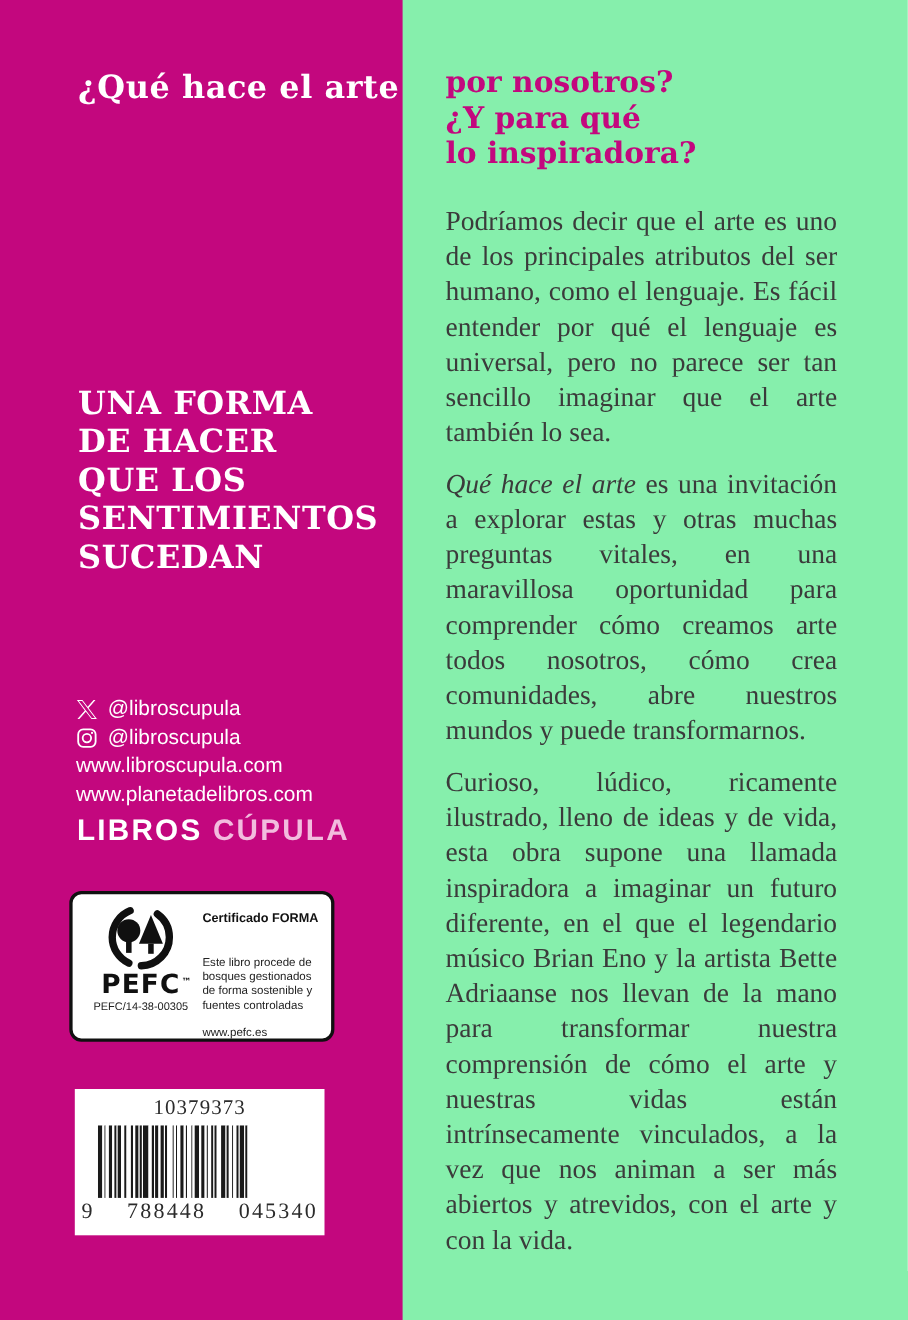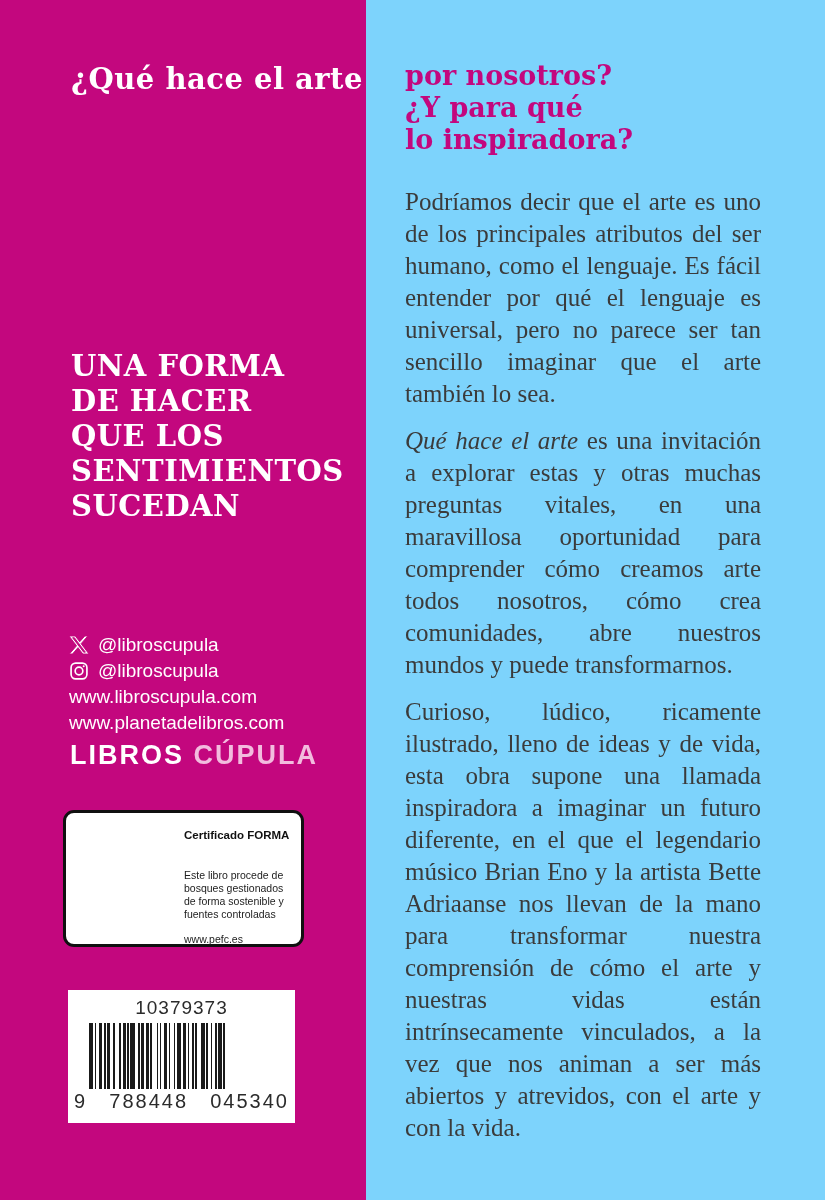--- a/index.html
+++ b/index.html
@@ -3,21 +3,21 @@
 <meta charset="utf-8">
 <style>
   :root{
     --magenta:#C3077E;
     --text:#3B3B3B;
     --cupula:#F2BCDE;
   }
   *{box-sizing:border-box;margin:0;padding:0;}
   html,body{width:825px;height:1200px;}
   body{background:#ffffff;font-family:"Liberation Sans",sans-serif;}
-  .page{position:relative;width:825px;height:1200px;background:#7dd3fc;overflow:hidden;}
+  .page{position:relative;width:825px;height:1200px;background:#86efac;overflow:hidden;}
 
   
   .left-panel{position:absolute;left:0;top:0;width:366px;height:1200px;background:var(--magenta);}
   .left-title{
     position:absolute;left:71px;top:62px;
     font-family:"DejaVu Serif",serif;font-weight:bold;
     font-size:29px;color:#fff;white-space:nowrap;letter-spacing:.5px;
   }
   .quote{
     position:absolute;left:71px;top:349px;
@@ -53,21 +53,21 @@
   .pefc-name sup{font-size:9px;position:absolute;top:-2px;margin-left:1px;}
   .pefc-code{font-size:10px;margin-top:3px;color:#222;}
   .pefc-text-col{position:absolute;left:118px;top:16px;width:112px;}
   .pefc-cert-title{font-size:11.5px;font-weight:bold;color:#111;}
   .pefc-cert-body{font-size:10.5px;line-height:13px;margin-top:28px;color:#222;}
   .pefc-url{font-size:10.5px;margin-top:12px;color:#222;}
 
   
   .barcode-box{
     position:absolute;left:68px;top:990px;width:227px;height:133px;background:#fff;
-    font-family:Liberation Sans, sans-serif;color:#2b2b2b;
+    font-family:Liberation Serif, serif;color:#2b2b2b;
   }
   .barcode-number{ text-align:center;font-size:19px;margin-top:7px;letter-spacing:1px;}
   .bars{
     width:186px;height:66px;margin:4px auto 0;display:flex;overflow:hidden;align-items:stretch;
   }
   .bars span{display:block;height:100%;}
   .isbn-row{
     display:flex;justify-content:space-between;align-items:baseline;
     padding:0 6px 0 6px;font-size:20px;margin-top:1px;letter-spacing:2px;
   }
@@ -131,20 +131,34 @@
       </div>
     </div>
 
     <div class="publisher">
       <span class="w1">LIBROS</span>
       <span> </span>
       <span class="w2">CÚPULA</span>
     </div>
 
     <div class="pefc-box">
+      <div class="pefc-logo-col">
+        <svg width="84" height="62" viewBox="0 0 100 74">
+
+          <circle cx="50" cy="37" r="31" fill="none" stroke="#101010" stroke-width="8" stroke-dasharray="78 14 72 31" stroke-dashoffset="30" stroke-linecap="round"></circle>
+
+          <circle cx="37" cy="30" r="12.5" fill="#101010"></circle>
+          <rect x="34" y="40" width="6" height="14" fill="#101010"></rect>
+
+          <polygon points="61,13 74,44 48,44" fill="#101010"></polygon>
+          <rect x="58" y="44" width="6" height="11" fill="#101010"></rect>
+        </svg>
+        <div class="pefc-name"><span>PEFC</span><sup>™</sup></div>
+        <div class="pefc-code">PEFC/14-38-00305</div>
+      </div>
       <div class="pefc-text-col">
         <div class="pefc-cert-title">Certificado FORMA</div>
         <div class="pefc-cert-body">Este libro procede de bosques gestionados de forma sostenible y fuentes controladas</div>
         <div class="pefc-url">www.pefc.es</div>
       </div>
     </div>
 
     <div class="barcode-box">
       <div class="barcode-number">10379373</div>
       <div class="bars">

